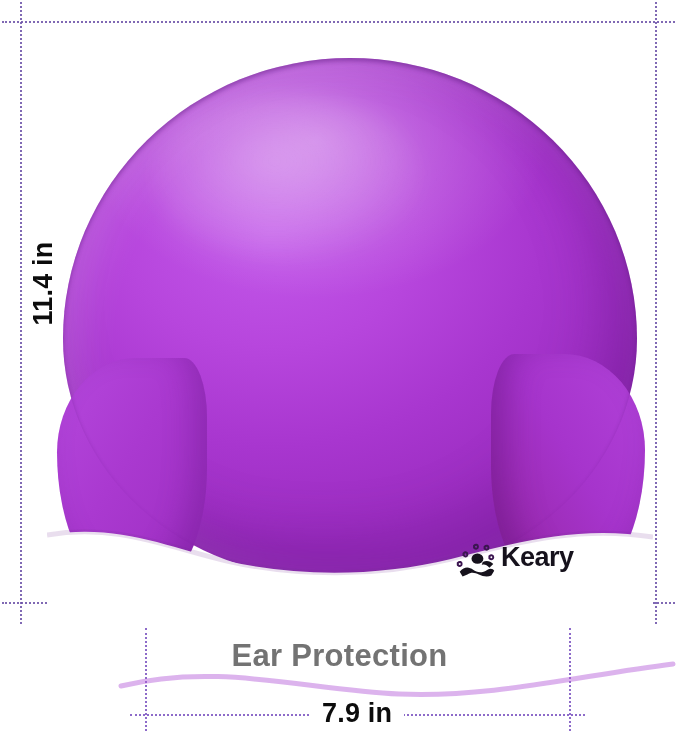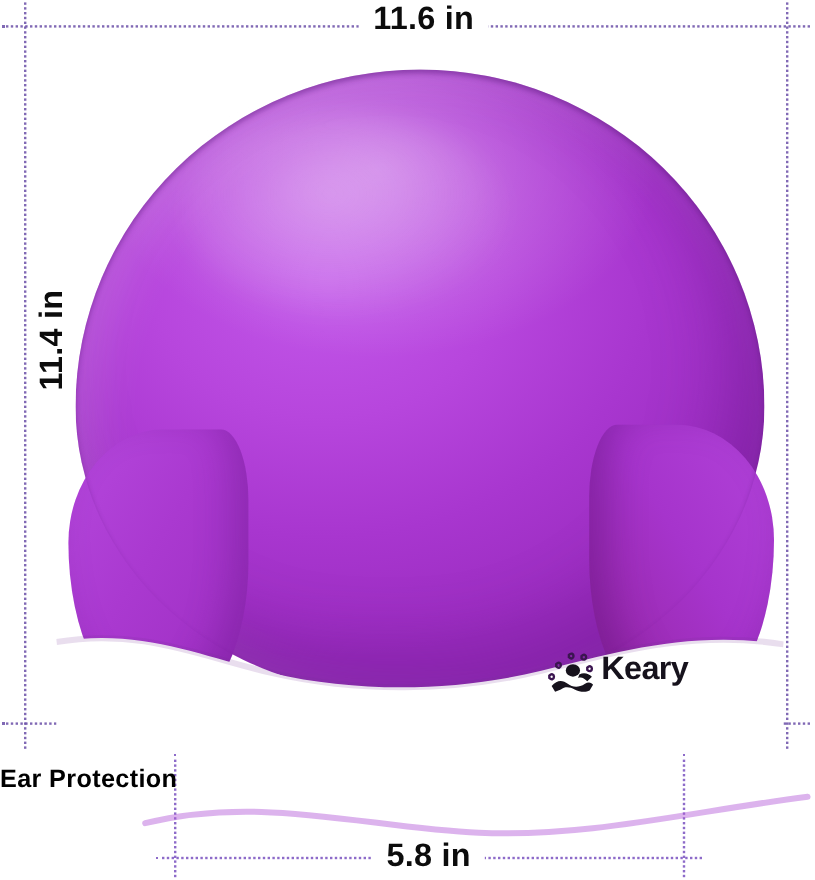--- a/index.html
+++ b/index.html
@@ -64,23 +64,24 @@
     top: 700px;
     padding: 0 12px;
   }
 
   
   #ear-protection {
     position: absolute;
     left: 0;
     top: 638px;
     width: 679px;
-    font-size: 21px;
+    text-align: center;
+    font-size: 31px;
     font-weight: bold;
-    color: #000000;
+    color: #737373;
     letter-spacing: .3px;
   }
 
   
   #cap-wrap {
     position: absolute;
     left: 57px;
     top: 58px;
     width: 586px;
     height: 545px;
@@ -250,21 +251,20 @@
       </svg>
       <span id="brand-wordmark">Keary</span>
     </div>
 
     <svg id="cap-reflection" viewBox="0 0 580 46" preserveAspectRatio="none">
       <path d="M14,30 C110,6 200,34 292,38 C384,42 470,20 566,8" fill="none" stroke="rgba(178,86,214,.45)" stroke-width="5" stroke-linecap="round"></path>
     </svg>
 
   </div>
 
-  <div class="dim-label" id="label-width-top">11.6 in</div>
 
   <div class="dim-label" id="label-height-left">11.4 in</div>
 
-  <div class="dim-label" id="label-width-bottom">5.8 in</div>
+  <div class="dim-label" id="label-width-bottom">7.9 in</div>
 
   <div id="ear-protection">Ear Protection</div>
 
 </div>
 
 </body></html>

